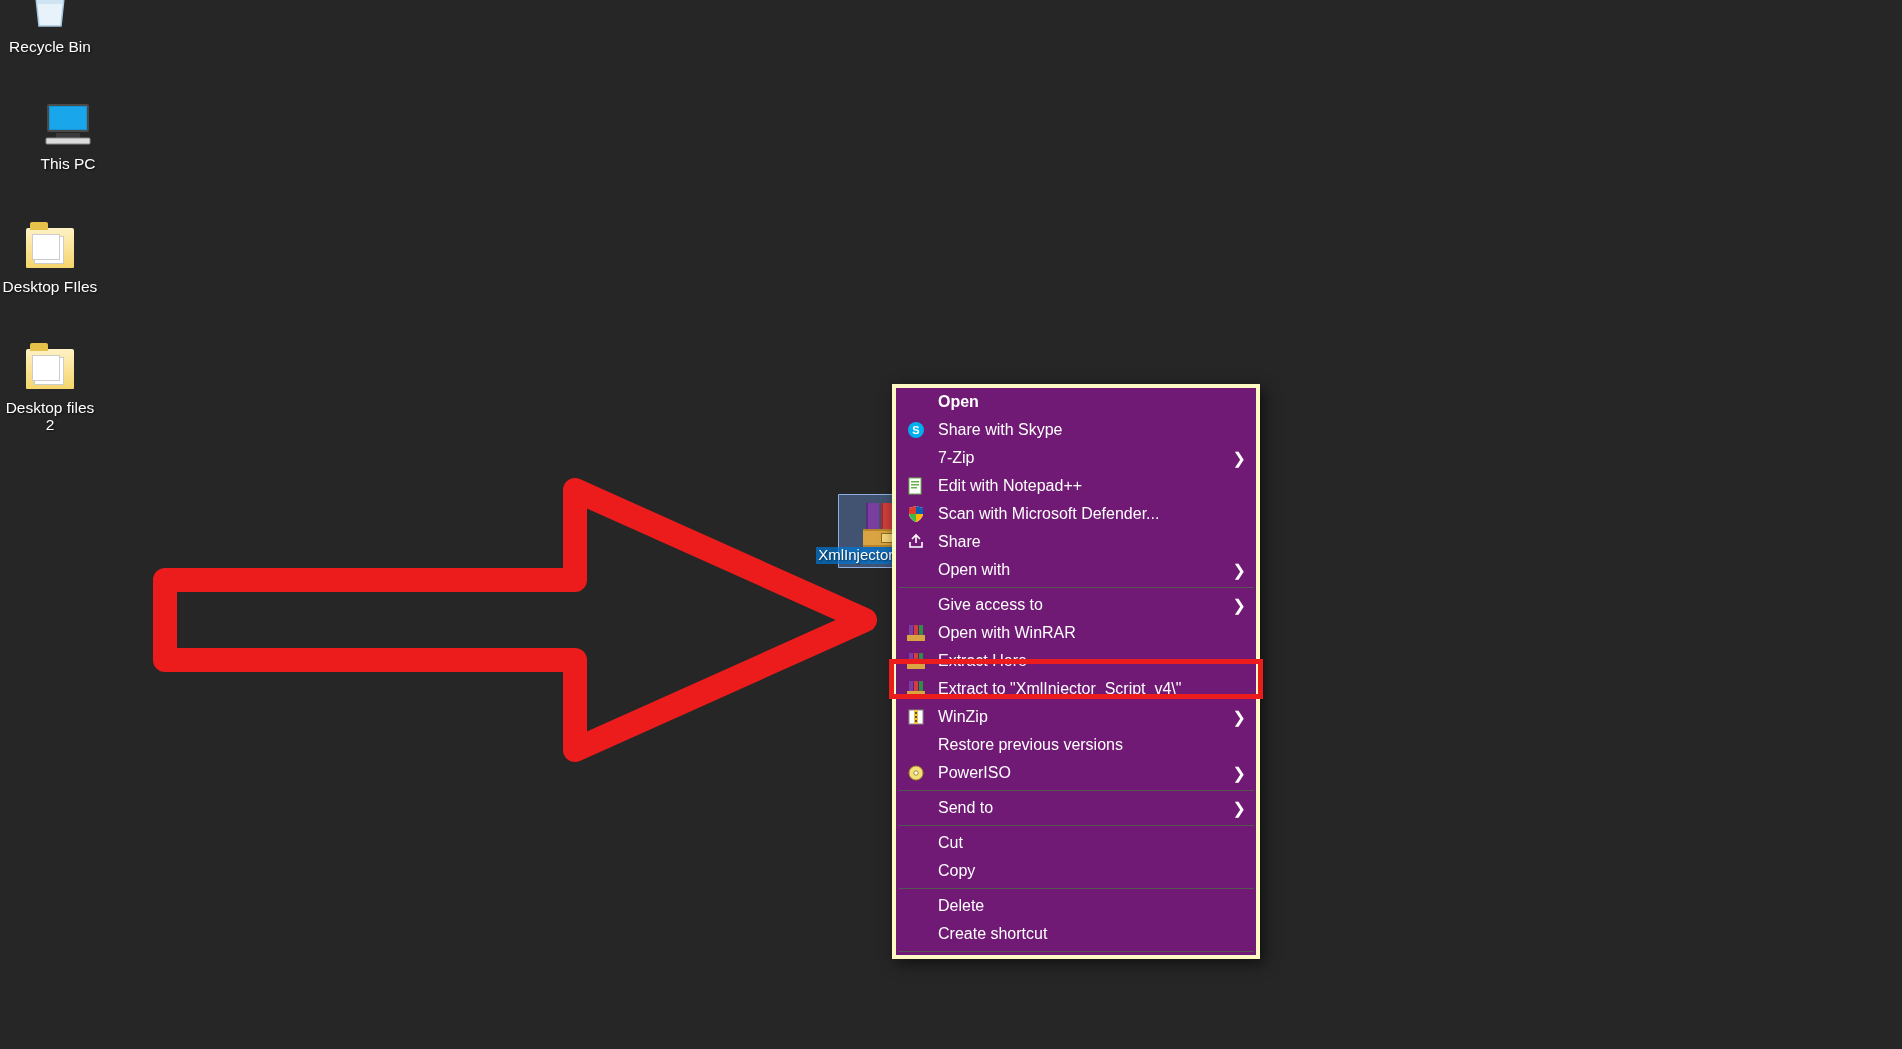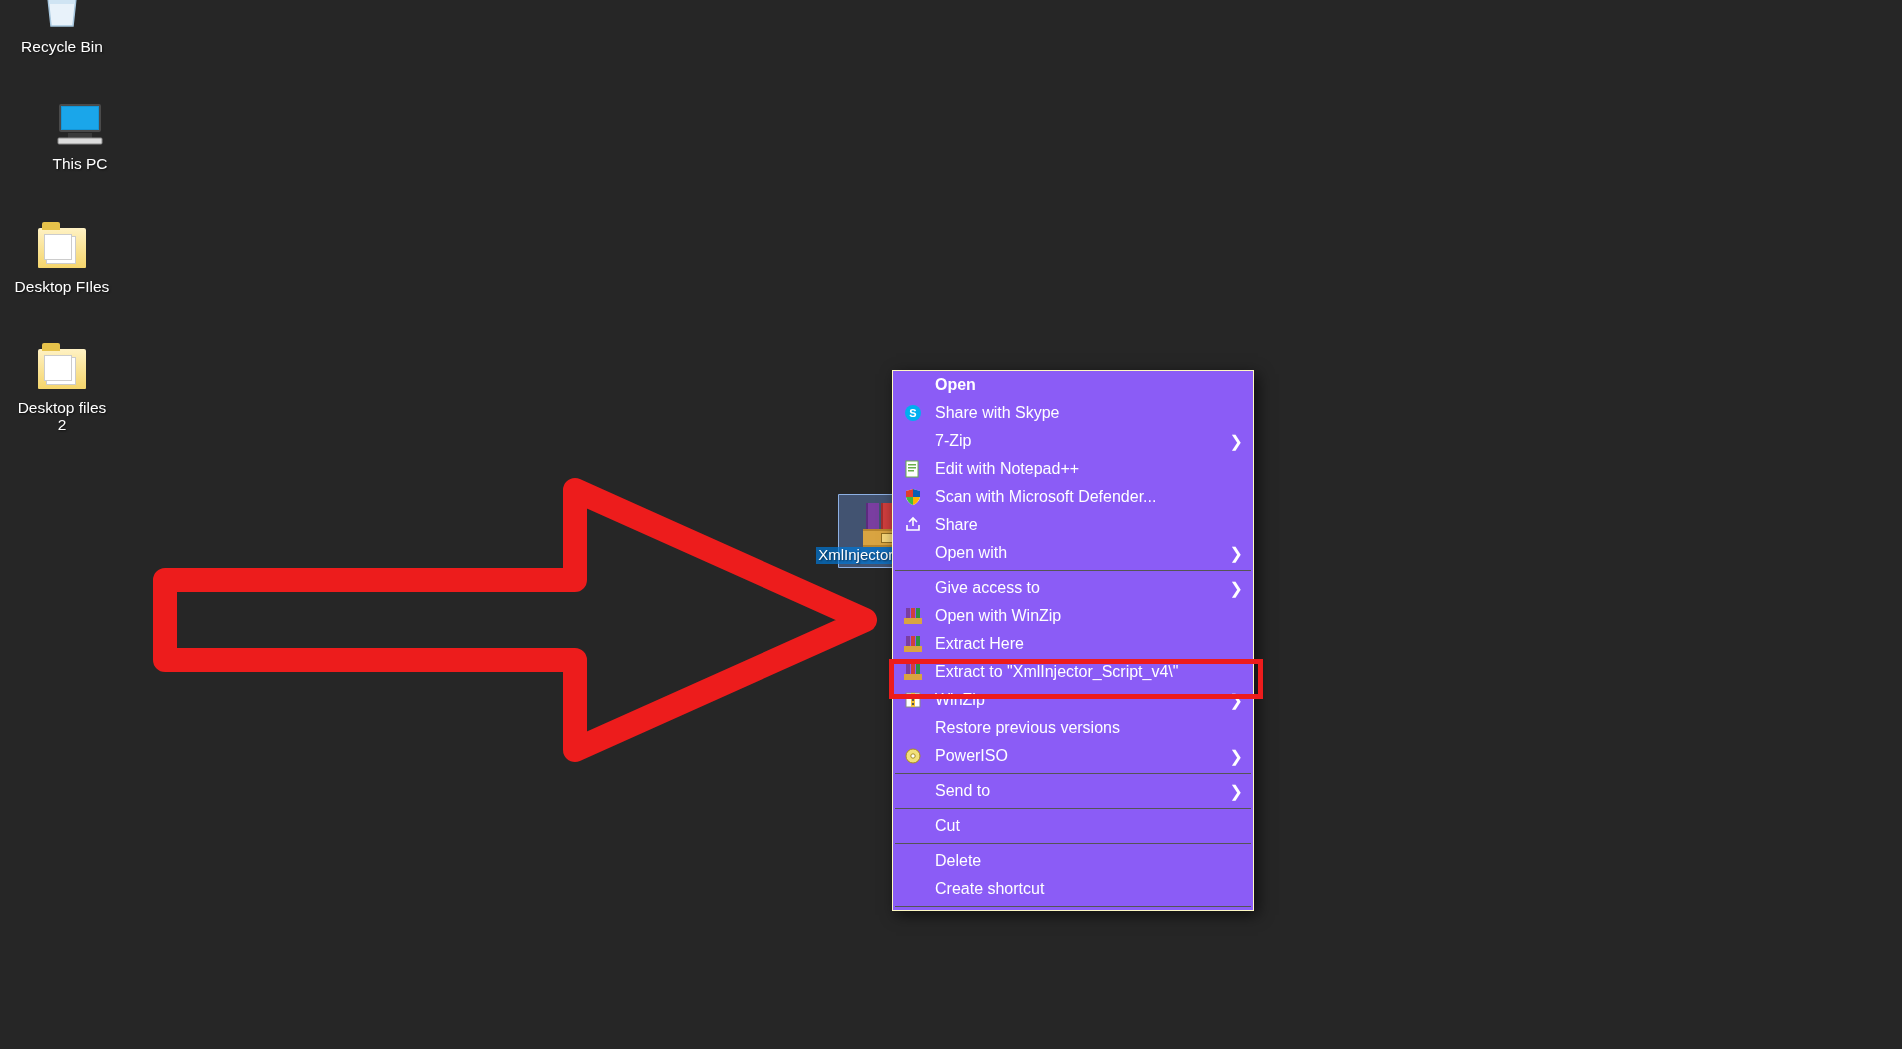--- a/index.html
+++ b/index.html
@@ -10,21 +10,21 @@
   background: #262626;
   font-family: "Segoe UI", Tahoma, sans-serif;
   color: #fff;
   overflow: hidden;
   position: relative;
 }
 
 
 .desktop-icons {
   position: absolute;
-  left: 12px;
+  left: 0;
   top: 0;
   width: 100px;
   display: flex;
   flex-direction: column;
   align-items: center;
 }
 .desktop-icon {
   width: 100px;
   display: flex;
   flex-direction: column;
@@ -140,24 +140,24 @@
   white-space:pre-line;
   text-shadow: 1px 1px 2px rgba(0,0,0,0.6);
   background: rgba(0,120,215,0.7);
   padding:0 2px;
 }
 
 
 .context-menu {
   position:absolute;
   left: 892px;
-  top: 370px;
+  top: 384px;
   width: 360px;
-  background:#8b5cf6;
-  border:1px solid #fef9c3;
+  background:#701a75;
+  border:4px solid #fef9c3;
   box-shadow:4px 4px 14px rgba(0,0,0,0.6);
   font-size:16px;
   color:#fff;
 }
 .cm-item {
   display:flex;
   align-items:center;
   height:28px;
   padding:0 10px 0 42px;
   position:relative;
@@ -340,21 +340,21 @@
     <span class="cm-icon">
       <div class="mini-rar">
           <div class="books">
             <div></div>
             <div></div>
             <div></div>
           </div>
           <div class="belt"></div>
         </div>
     </span>
-    <span>Open with WinZip</span>
+    <span>Open with WinRAR</span>
   </div>
 
 
   <div class="cm-item" id="extract-here-row">
     <span class="cm-icon">
       <div class="mini-rar">
           <div class="books">
             <div></div>
             <div></div>
             <div></div>
@@ -414,20 +414,23 @@
     <span>Send to</span>
     <span class="cm-sub">❯</span>
   </div>
 
   <div class="cm-sep"></div>
 
   <div class="cm-item">
     <span>Cut</span>
   </div>
 
+  <div class="cm-item">
+    <span>Copy</span>
+  </div>
 
   <div class="cm-sep"></div>
 
   <div class="cm-item">
     <span>Delete</span>
   </div>
 
   <div class="cm-item">
     <span>Create shortcut</span>
   </div>

